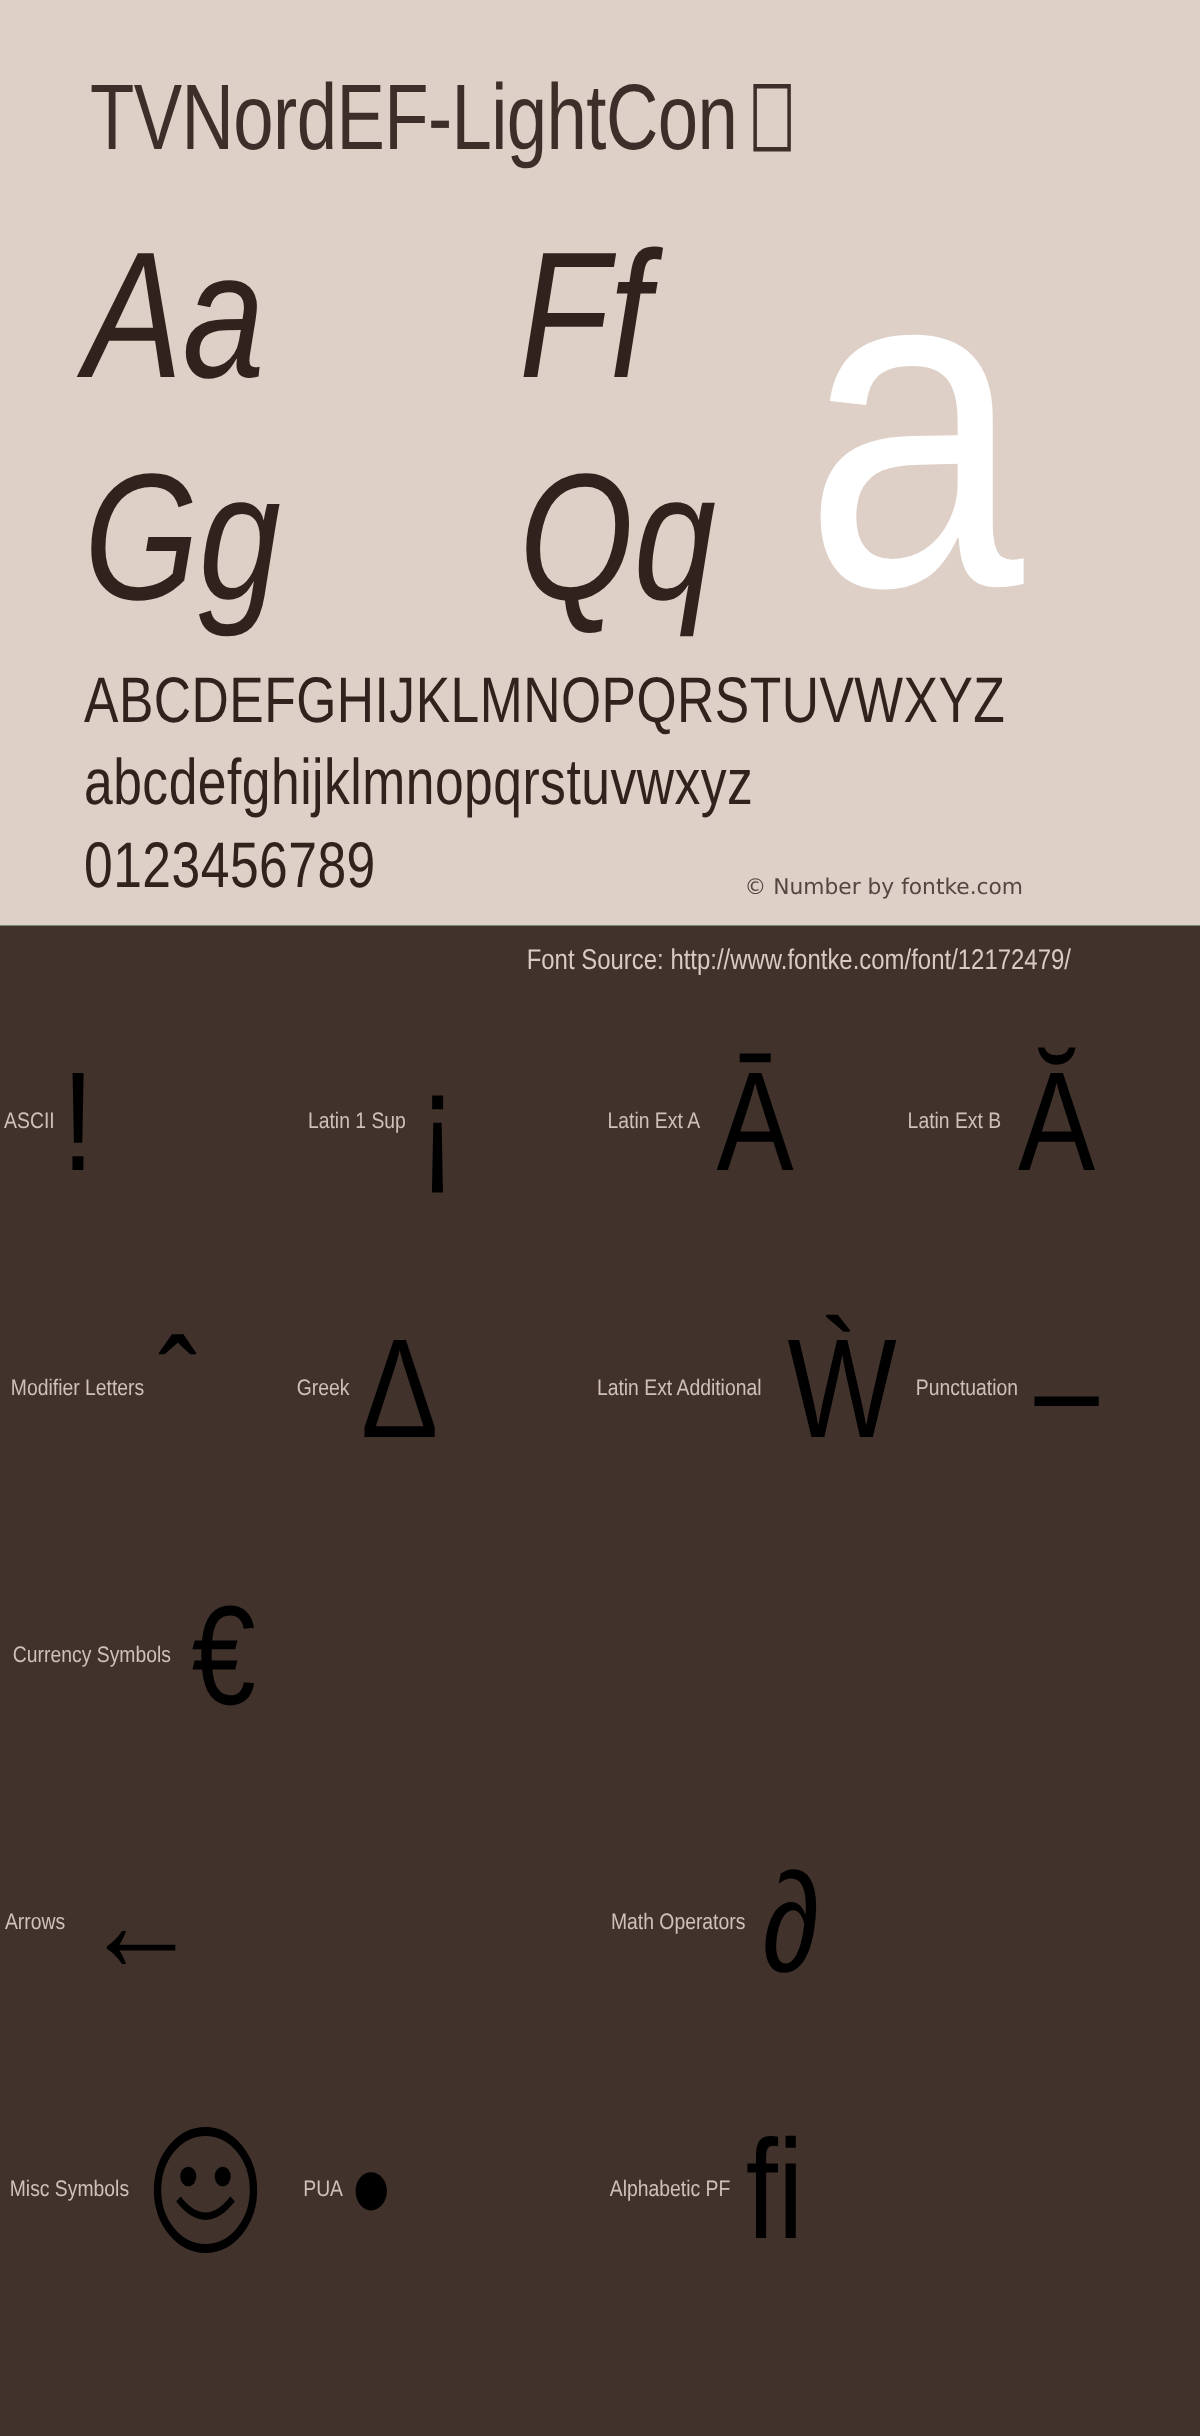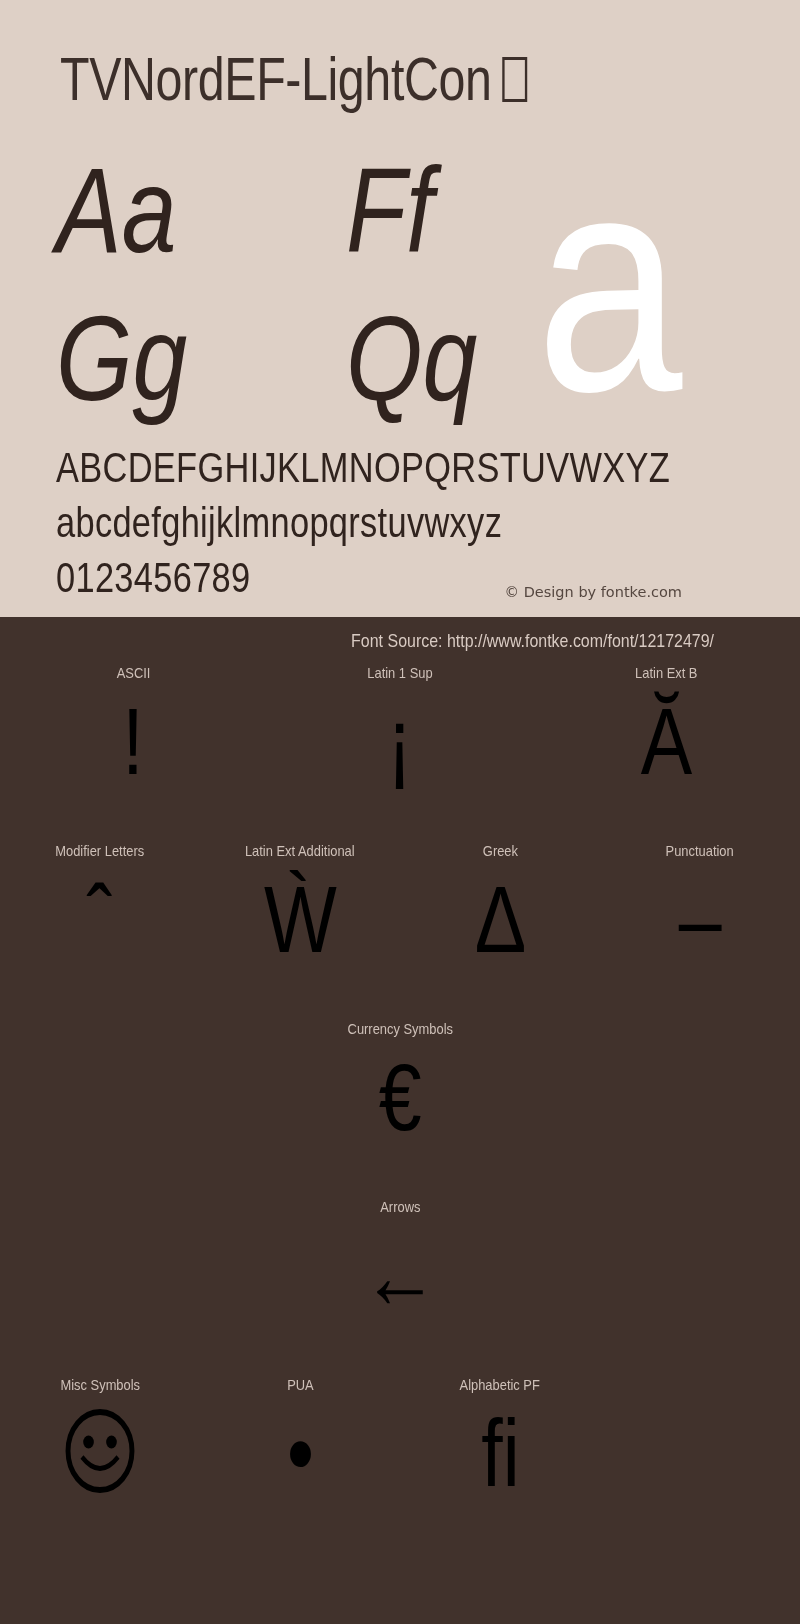--- a/index.html
+++ b/index.html
@@ -153,21 +153,21 @@
   }
   .glyph-row {
     display: flex;
     width: 800px;
     height: 178px;
   }
   .glyph-cell {
     flex: 1 1 25%;
     position: relative;
     display: flex;
-    flex-direction: column;
+    flex-direction: row;
     align-items: center;
   }
   .glyph-cell.empty { visibility: hidden; }
 
   .block-label {
     font-family: "Liberation Sans Narrow", "Liberation Sans", sans-serif;
     font-size: 15px;
     font-weight: 300;
     color: #cfc1b9;
     white-space: nowrap;
@@ -210,74 +210,82 @@
     </div>
 
     <div class="showcase-letter">a</div>
 
     <div class="alpha-lines">
       <div class="alpha-line">ABCDEFGHIJKLMNOPQRSTUVWXYZ</div>
       <div class="alpha-line">abcdefghijklmnopqrstuvwxyz</div>
       <div class="alpha-line">0123456789</div>
     </div>
 
-    <div class="copyright">© Design by fontke.com</div>
+    <div class="copyright">© Number by fontke.com</div>
   </div>
 
   <div class="bottom-panel">
 
     <div class="font-source">Font Source: http://www.fontke.com/font/12172479/</div>
 
     <div class="glyph-grid">
 
       <div class="glyph-row">
         <div class="glyph-cell">
           <div class="block-label">ASCII</div>
           <div class="block-glyph">!</div>
         </div>
         <div class="glyph-cell">
           <div class="block-label">Latin 1 Sup</div>
           <div class="block-glyph">¡</div>
         </div>
         <div class="glyph-cell">
+          <div class="block-label">Latin Ext A</div>
+          <div class="block-glyph">Ā</div>
+        </div>
+        <div class="glyph-cell">
           <div class="block-label">Latin Ext B</div>
           <div class="block-glyph">Ă</div>
         </div>
       </div>
 
       <div class="glyph-row">
         <div class="glyph-cell">
           <div class="block-label">Modifier Letters</div>
           <div class="block-glyph">ˆ</div>
         </div>
         <div class="glyph-cell">
+          <div class="block-label">Greek</div>
+          <div class="block-glyph">Δ</div>
+        </div>
+        <div class="glyph-cell">
           <div class="block-label">Latin Ext Additional</div>
           <div class="block-glyph">Ẁ</div>
         </div>
         <div class="glyph-cell">
-          <div class="block-label">Greek</div>
-          <div class="block-glyph">Δ</div>
-        </div>
-        <div class="glyph-cell">
           <div class="block-label">Punctuation</div>
           <div class="block-glyph">–</div>
         </div>
       </div>
 
       <div class="glyph-row">
         <div class="glyph-cell">
           <div class="block-label">Currency Symbols</div>
           <div class="block-glyph">€</div>
         </div>
       </div>
 
       <div class="glyph-row">
         <div class="glyph-cell">
           <div class="block-label">Arrows</div>
           <div class="block-glyph">←</div>
+        </div>
+        <div class="glyph-cell">
+          <div class="block-label">Math Operators</div>
+          <div class="block-glyph">∂</div>
         </div>
       </div>
 
       <div class="glyph-row">
         <div class="glyph-cell">
           <div class="block-label">Misc Symbols</div>
           <div class="block-glyph">
             <svg width="88" height="88" viewBox="0 0 88 88" aria-hidden="true">
               <circle cx="44" cy="44" r="39" fill="none" stroke="#000" stroke-width="6"></circle>
               <circle cx="30" cy="35" r="6.5" fill="#000"></circle>

